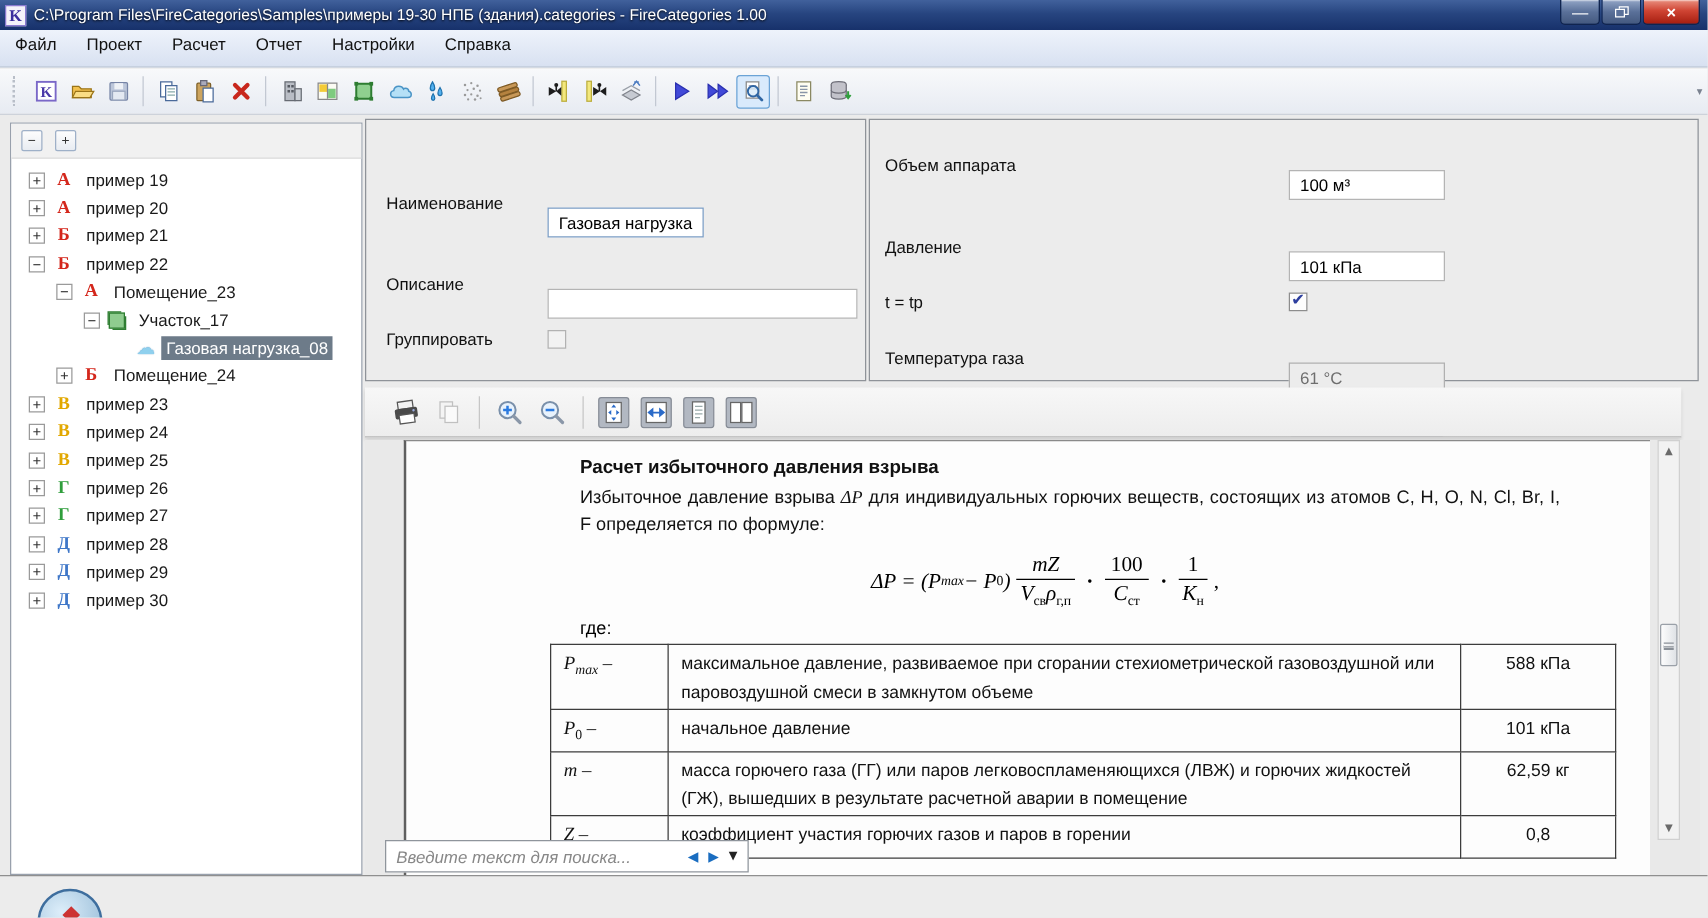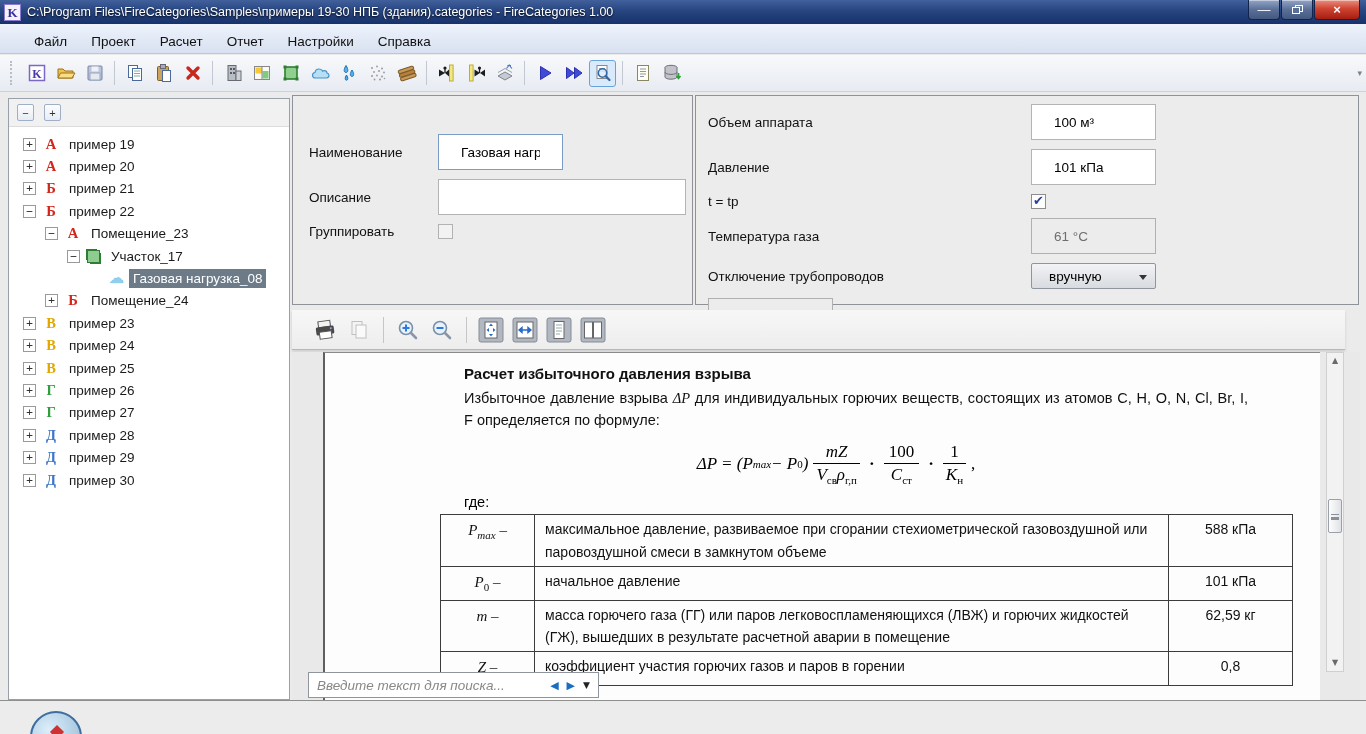--- a/index.html
+++ b/index.html
@@ -24,21 +24,21 @@
   .wbtn.close { width:46px; background:linear-gradient(180deg,#e98f7f,#cf4433 45%,#a61e10);
     font-weight:bold; }
   .restore-glyph { position:relative; width:11px; height:9px; }
   .restore-glyph span { position:absolute; border:1.6px solid #fff; width:8px; height:7px; }
   .restore-glyph span:first-child { right:0; top:0; }
   .restore-glyph span:last-child { left:0; bottom:0; background:#5a7099; }
 
   
   .menubar { position:absolute; left:0; top:24px; right:0; height:30px;
     background:linear-gradient(180deg,#eef3fb,#d8e1f1); border-bottom:1px solid #bcc7da;
-    display:flex; align-items:flex-end; padding-left:22px; }
+    display:flex; align-items:flex-start; padding-left:0; }
   .menu-item { font-size:13.5px; color:#111; padding:4px 12px; cursor:default; }
 
   
   .toolbar { position:absolute; left:0; top:55px; right:0; height:37px;
     background:linear-gradient(180deg,#f8f9fb,#e7ebf2); border-bottom:1px solid #cdd2da;
     display:flex; align-items:center; padding-left:10px; }
   .grip { width:4px; height:24px; border-left:2px dotted #b8bec8; margin-right:8px; }
   .tbtn { width:27px; height:27px; display:flex; align-items:center; justify-content:center;
     margin:0 1px; border:1px solid transparent; border-radius:3px; }
   .tbtn.active { border:1px solid #6ba3d6; background:#d9eafc; }
@@ -70,22 +70,22 @@
 
   
   .right-region { position:absolute; left:292px; top:95px; width:1068px; height:605px; }
   .panel { position:absolute; background:#ececec; border:1px solid #8f9399; }
   .form-left { left:0; top:0; width:401px; height:210px; padding:38px 0 0 16px; }
   .form-right { left:403px; top:0; width:664px; height:210px; padding:8px 0 0 12px; }
   .frow { display:flex; align-items:center; margin-bottom:9px; }
   .flabel { font-size:13.5px; color:#111; }
   .form-left .flabel { width:129px; }
   .form-right .flabel { width:323px; }
-  .tinput { height:36px; border:1px solid #b4b4b4; background:#fff; font-size:13.5px;
-    padding:0 22px; font-family:"Liberation Sans",sans-serif; color:#000; }
+  .tinput { height:24px; border:1px solid #b4b4b4; background:#fff; font-size:13.5px;
+    padding:0 8px; font-family:"Liberation Sans",sans-serif; color:#000;margin-top:32px; }
   .tinput.focused { border-color:#7a9cc4; }
   .tinput.disabled { background:#ececec; border:1px solid #b0b0b0; color:#6e6e6e; }
   .w125 { width:125px; } .w248 { width:248px; }
   .browse-btn { width:30px; height:26px; margin-left:8px; border:1px solid #9ab0c8;
     border-radius:3px; background:linear-gradient(#fefefe,#e4e8ee); font-size:12px;
     color:#444; display:flex; align-items:center; justify-content:center; }
   .checkbox { width:15px; height:15px; border:1px solid #8d8d8d; background:#fdfdfd;
     display:flex; align-items:center; justify-content:center; }
   .checkbox.off { background:#f2f2f2; border-color:#b2b2b2; }
   .checkmark { font-family:"DejaVu Sans",sans-serif; color:#2c3e9e; font-size:13px;
@@ -119,21 +119,21 @@
   .frac .den { padding:1px 3px 0; }
   sub { font-size:11px; font-style:normal; font-family:"Liberation Serif",serif; }
   sub.it { font-style:italic; }
   .fdot { margin:0 4px; font-weight:bold; }
   .where { font-size:14.5px; margin:2px 0 4px; }
   .doc-table { border-collapse:collapse; margin-left:-24px; width:853px;
     font-size:14px; color:#111; }
   .doc-table td { border:1px solid #3c3c3c; padding:3px 10px; line-height:1.6;
     vertical-align:top; }
   .doc-table td.sym { width:94px; font-family:"Liberation Serif",serif; font-style:italic;
-    font-size:15px;text-align:center; }
+    font-size:15px; }
   .doc-table td.val { width:124px; text-align:center; }
 
   
   .vscroll { position:absolute; right:16px; top:0; width:18px; height:320px;
     background:#f2f2f2; border:1px solid #d0d0d0; }
   .scroll-arrow { position:absolute; left:1px; width:14px; height:16px; color:#6a6a6a;
     font-size:8px; text-align:center; line-height:16px; font-family:"DejaVu Sans",sans-serif; }
   .scroll-thumb { position:absolute; left:1px; top:146px; width:14px; height:34px;
     background:linear-gradient(90deg,#fdfdfd,#dfe2e6); border:1px solid #9aa0a8;
     border-radius:2px; display:flex; align-items:center; justify-content:center; }

